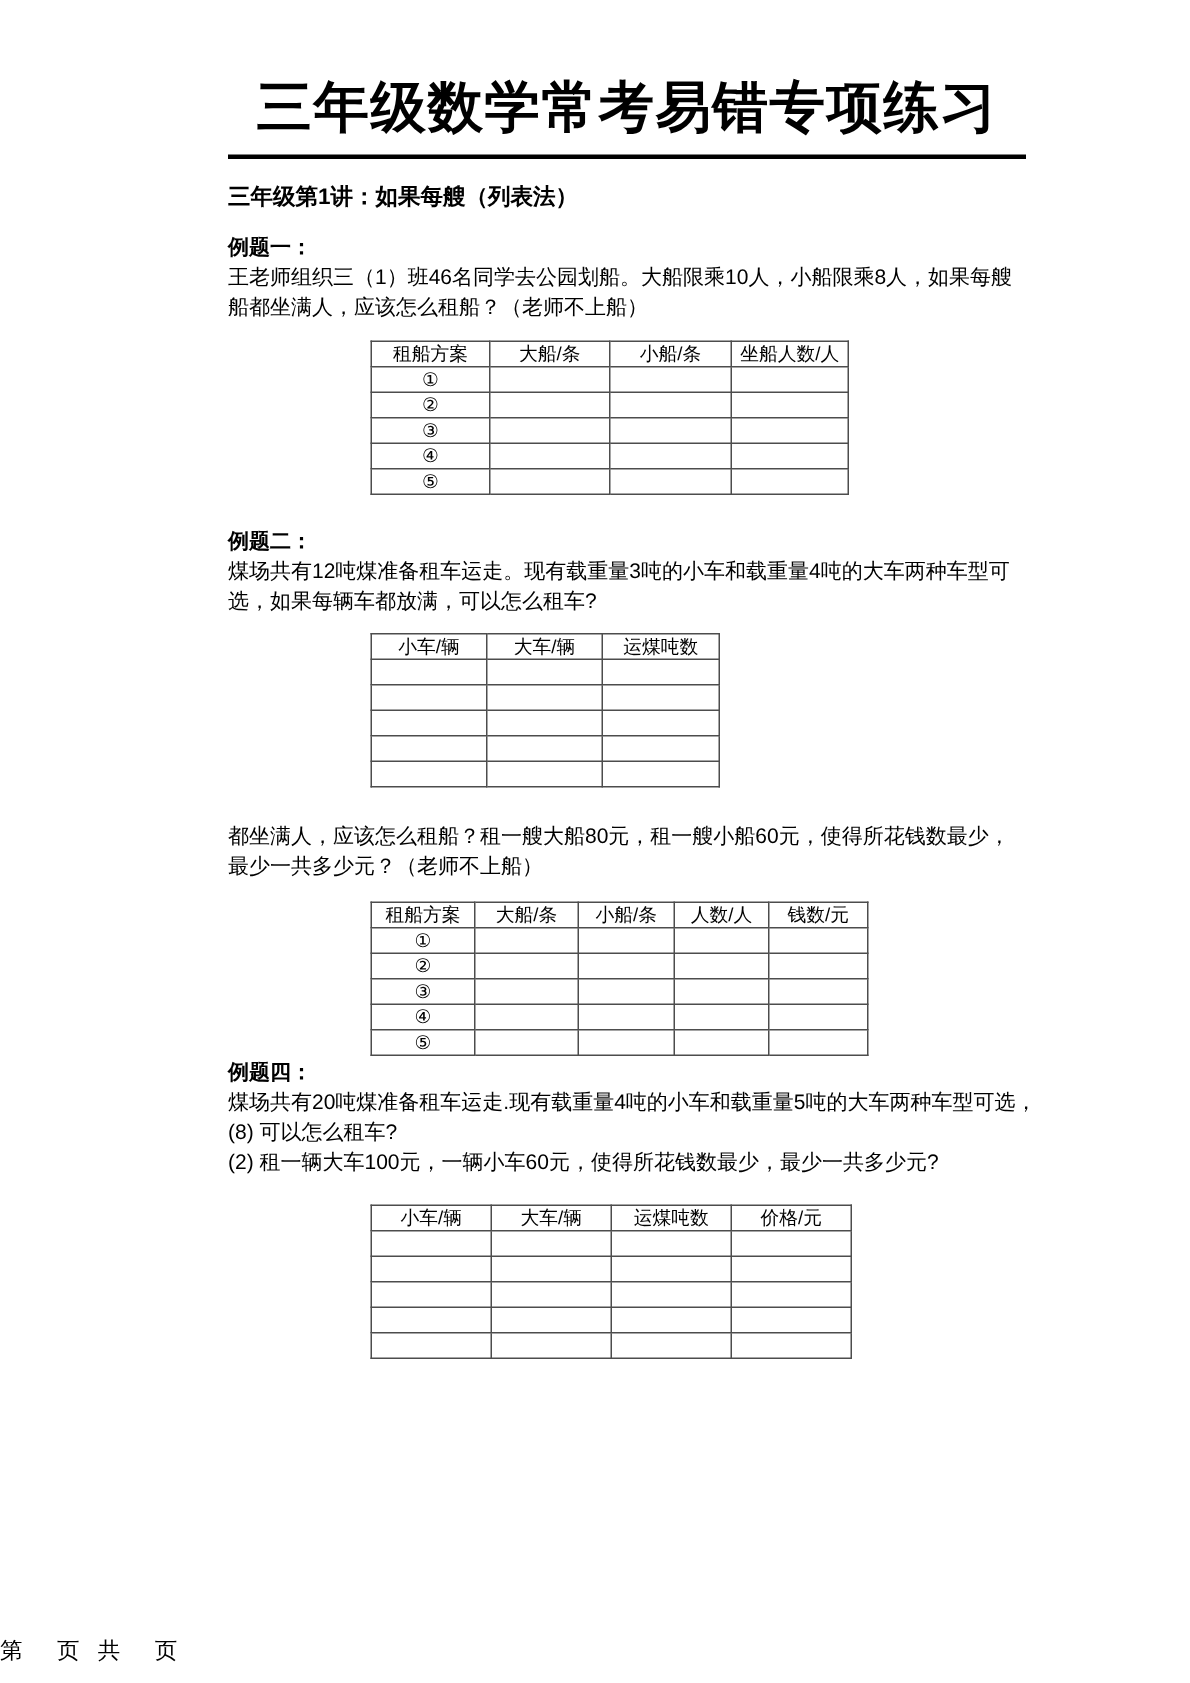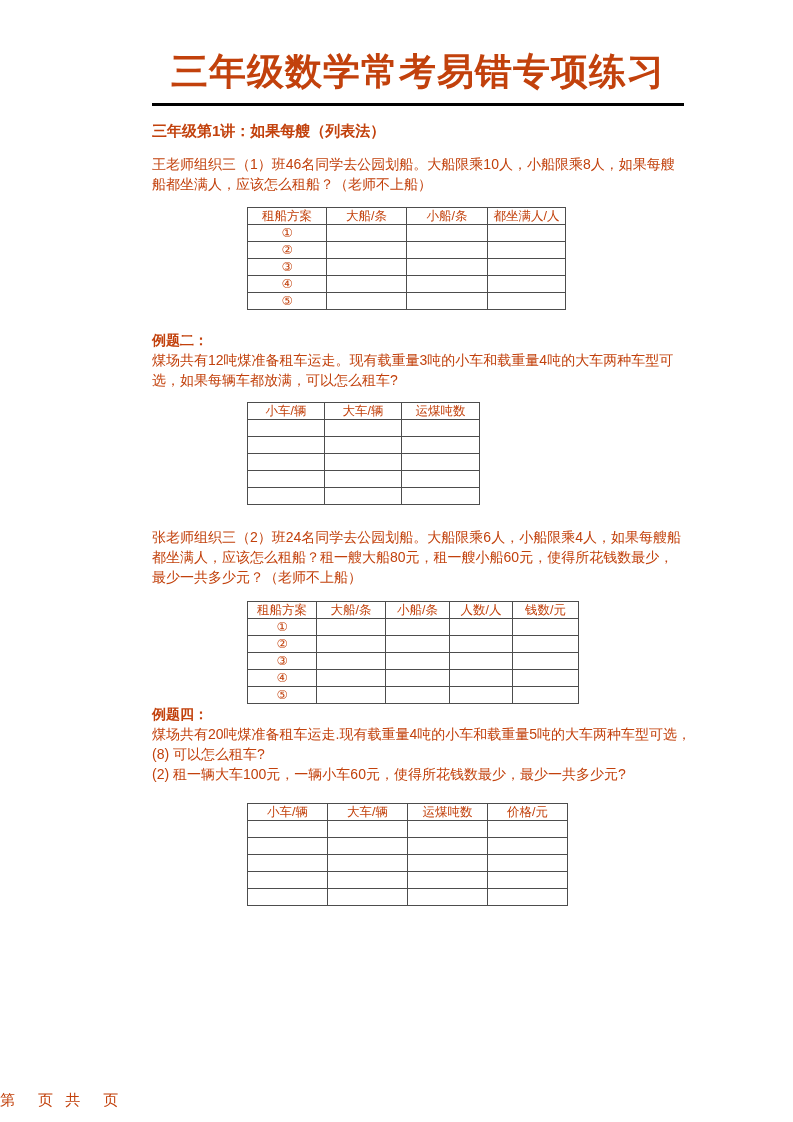--- a/index.html
+++ b/index.html
@@ -1,21 +1,21 @@
 <!DOCTYPE html>
 <html><head>
 <meta charset="utf-8">
 <style>
   html, body { margin: 0; padding: 0; background: #ffffff; }
   .page {
     position: relative;
     width: 793px;
     height: 1122px;
     background: #ffffff;
-    color: #c2410c;
+    color: #000000;
     font-family: "Liberation Sans", "DejaVu Sans", sans-serif;
     overflow: hidden;
   }
   .content {
     position: absolute;
     left: 152px;
     top: 0;
     width: 532px;
   }
   .title {
@@ -87,29 +87,30 @@
 <body>
 
 <div class="page">
   <div class="content">
 
     <h1 class="title">三年级数学常考易错专项练习</h1>
     <div class="title-rule"></div>
     <h2 class="lecture">三年级第1讲：如果每艘（列表法）</h2>
 
     <section class="example mt-ex1">
+      <div class="ex-label">例题一：</div>
       <p class="ex-line">王老师组织三（1）班46名同学去公园划船。大船限乘10人，小船限乘8人，如果每艘</p>
       <p class="ex-line">船都坐满人，应该怎么租船？（老师不上船）</p>
       <table class="ws-table mt-t1">
           <thead>
             <tr>
               <th style="width: 72px;">租船方案</th>
               <th style="width: 73px;">大船/条</th>
               <th style="width: 74px;">小船/条</th>
-              <th style="width: 71px;">都坐满人/人</th>
+              <th style="width: 71px;">坐船人数/人</th>
             </tr>
           </thead>
           <tbody>
             <tr>
               <td>①</td>
               <td></td>
               <td></td>
               <td></td>
             </tr>
             <tr>
@@ -176,21 +177,20 @@
             <tr>
               <td></td>
               <td></td>
               <td></td>
             </tr>
           </tbody>
         </table>
     </section>
 
     <section class="example mt-ex3">
-      <p class="ex-line">张老师组织三（2）班24名同学去公园划船。大船限乘6人，小船限乘4人，如果每艘船</p>
       <p class="ex-line">都坐满人，应该怎么租船？租一艘大船80元，租一艘小船60元，使得所花钱数最少，</p>
       <p class="ex-line">最少一共多少元？（老师不上船）</p>
       <table class="ws-table mt-t3">
           <thead>
             <tr>
               <th style="width: 62px;">租船方案</th>
               <th style="width: 62px;">大船/条</th>
               <th style="width: 57px;">小船/条</th>
               <th style="width: 56px;">人数/人</th>
               <th style="width: 59px; margin-top: 16px;">钱数/元</th>

